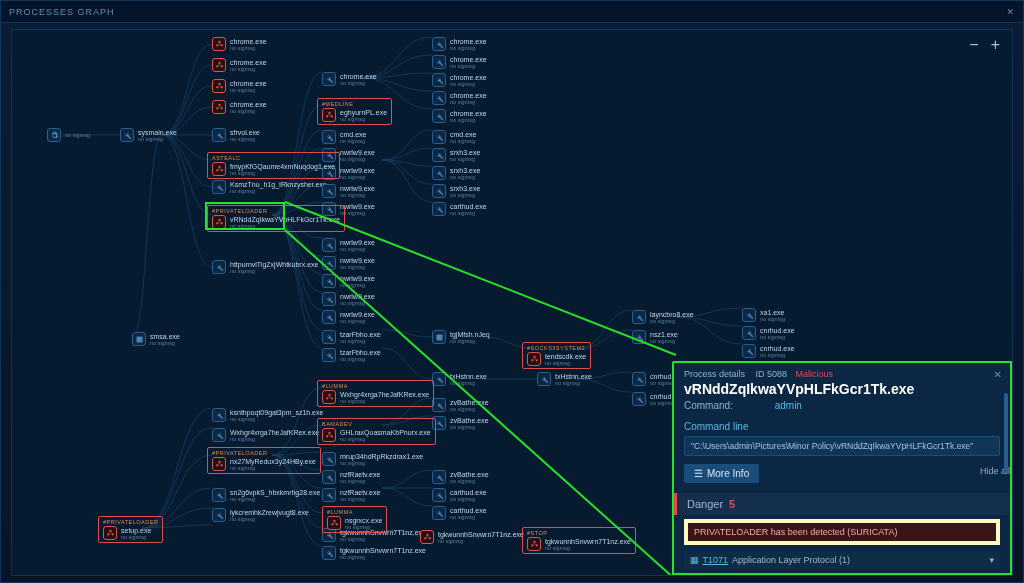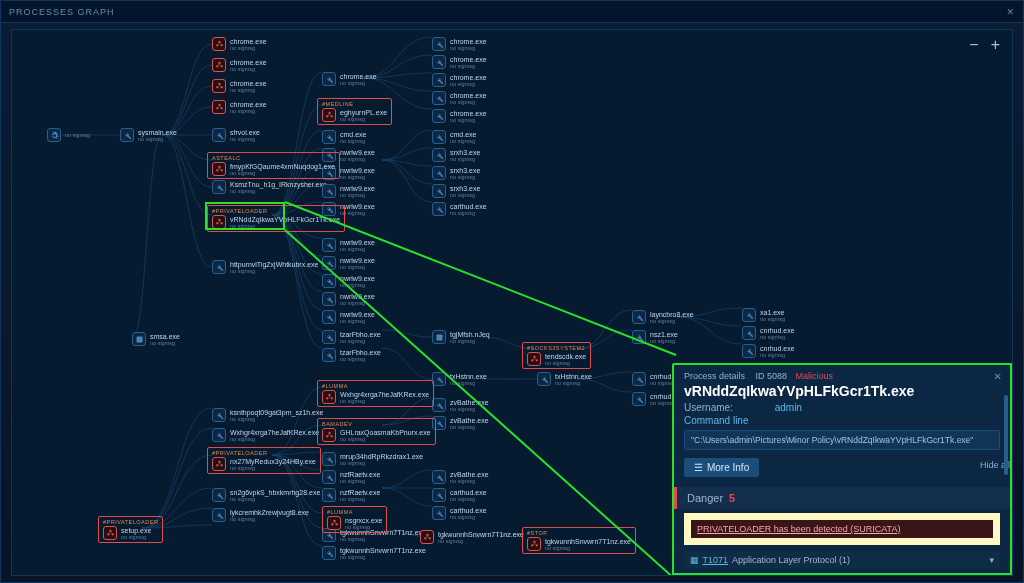--- a/index.html
+++ b/index.html
@@ -37,28 +37,28 @@
 .d-tags .mal { color:#e24b4b; margin-left:6px; }
 .d-close { position:absolute; right:8px; top:6px; color:#6c8aaa; cursor:pointer; font-size:10px; }
 .d-name { font-size:14px; font-weight:600; color:#fff; margin-top:2px; }
 .d-sub { font-size:9px; color:#6c8aaa; margin-top:1px; }
 .d-row { font-size:10px; margin-top:3px; }
 .d-row .k { color:#8fb0d0; }
 .d-row .v { color:#5bb8e6;margin-left:39px; }
 .score-ring { position:absolute; right:12px; top:36px; width:68px; height:68px; border-radius:50%; border:6px solid #e24b4b; display:flex; flex-direction:column; align-items:center; justify-content:center; background:#0c2744; }
 .score-ring .num { font-size:22px; font-weight:700; color:#fff; line-height:1; }
 .score-ring .lbl { font-size:6px; color:#8fb0d0; letter-spacing:0.5px; }
-.d-sec { margin-top:0; padding:0 10px; }
+.d-sec { margin-top:8px; padding:0 10px; }
 .d-sec .shdr { font-size:10px; color:#5bb8e6; }
 .cmdline { background:#113556; border:1px solid #1a4d7a; padding:4px 6px; font-size:8.5px; color:#9fc4e4; margin-top:4px; border-radius:2px; word-break:break-all; }
 .more-btn { display:inline-flex; align-items:center; gap:4px; background:#1a4d7a; color:#cfe4f5; font-size:10px; padding:4px 10px; border-radius:2px; margin:8px 10px 0; cursor:pointer; }
 .hideall { float:right; font-size:9px; color:#8fb0d0; margin:10px 0 0 0; cursor:pointer; }
 .danger-bar { margin:10px 0 4px; padding:5px 10px; border-left:3px solid #e24b4b; background:#142f4d; font-size:11px; }
 .danger-bar .cnt { color:#e24b4b; margin-left:6px; font-weight:600; }
-.alert { margin:4px 10px 0; padding:4px 6px; background:#3a1518; border:7px solid #fef9c3; color:#f0a8a8; font-size:9px;text-decoration:underline; }
+.alert { margin:4px 10px 0; padding:4px 6px; background:#3a1518; border:4px solid #fef9c3; color:#f0a8a8; font-size:9px; }
 .mitre { margin:6px 10px 4px; padding:4px 6px; background:#0f2c47; font-size:9px; display:flex; align-items:center; gap:4px; }
 .mitre .t { color:#5bb8e6; text-decoration:underline; cursor:pointer; }
 .mitre .chev { margin-left:auto; color:#8fb0d0; }
 .scrollind { position:absolute; right:2px; top:30px; width:4px; height:80px; background:#2a5e8c; border-radius:2px; }
 
 .ind-icons { display:inline-flex; gap:4px; vertical-align:middle; }
 .ind-icons span { color:#5bb8e6; font-size:11px; }
 </style>
 </head>
 <body>
@@ -956,21 +956,21 @@
     <div class="details">
       <div class="scrollind"></div>
       <span class="d-close">✕</span>
       <div class="d-hdr">
         <div class="d-tags">
           <span>Process details</span>
           <span style="margin-left:8px;">ID 5088</span>
           <span class="mal">Malicious</span>
         </div>
         <div class="d-name">vRNddZqIkwaYVpHLFkGcr1Tk.exe</div>
-        <div class="d-row"><span class="k">Username:</span> <span class="v">admin</span></div>
+        <div class="d-row"><span class="k">Command:</span> <span class="v">admin</span></div>
       </div>
 
       <div class="d-sec">
         <div class="shdr">Command line</div>
         <div class="cmdline">"C:\Users\admin\Pictures\Minor Policy\vRNddZqIkwaYVpHLFkGcr1Tk.exe"</div>
       </div>
 
       <div class="more-btn">
         <span>☰</span>
         <span>More Info</span>

